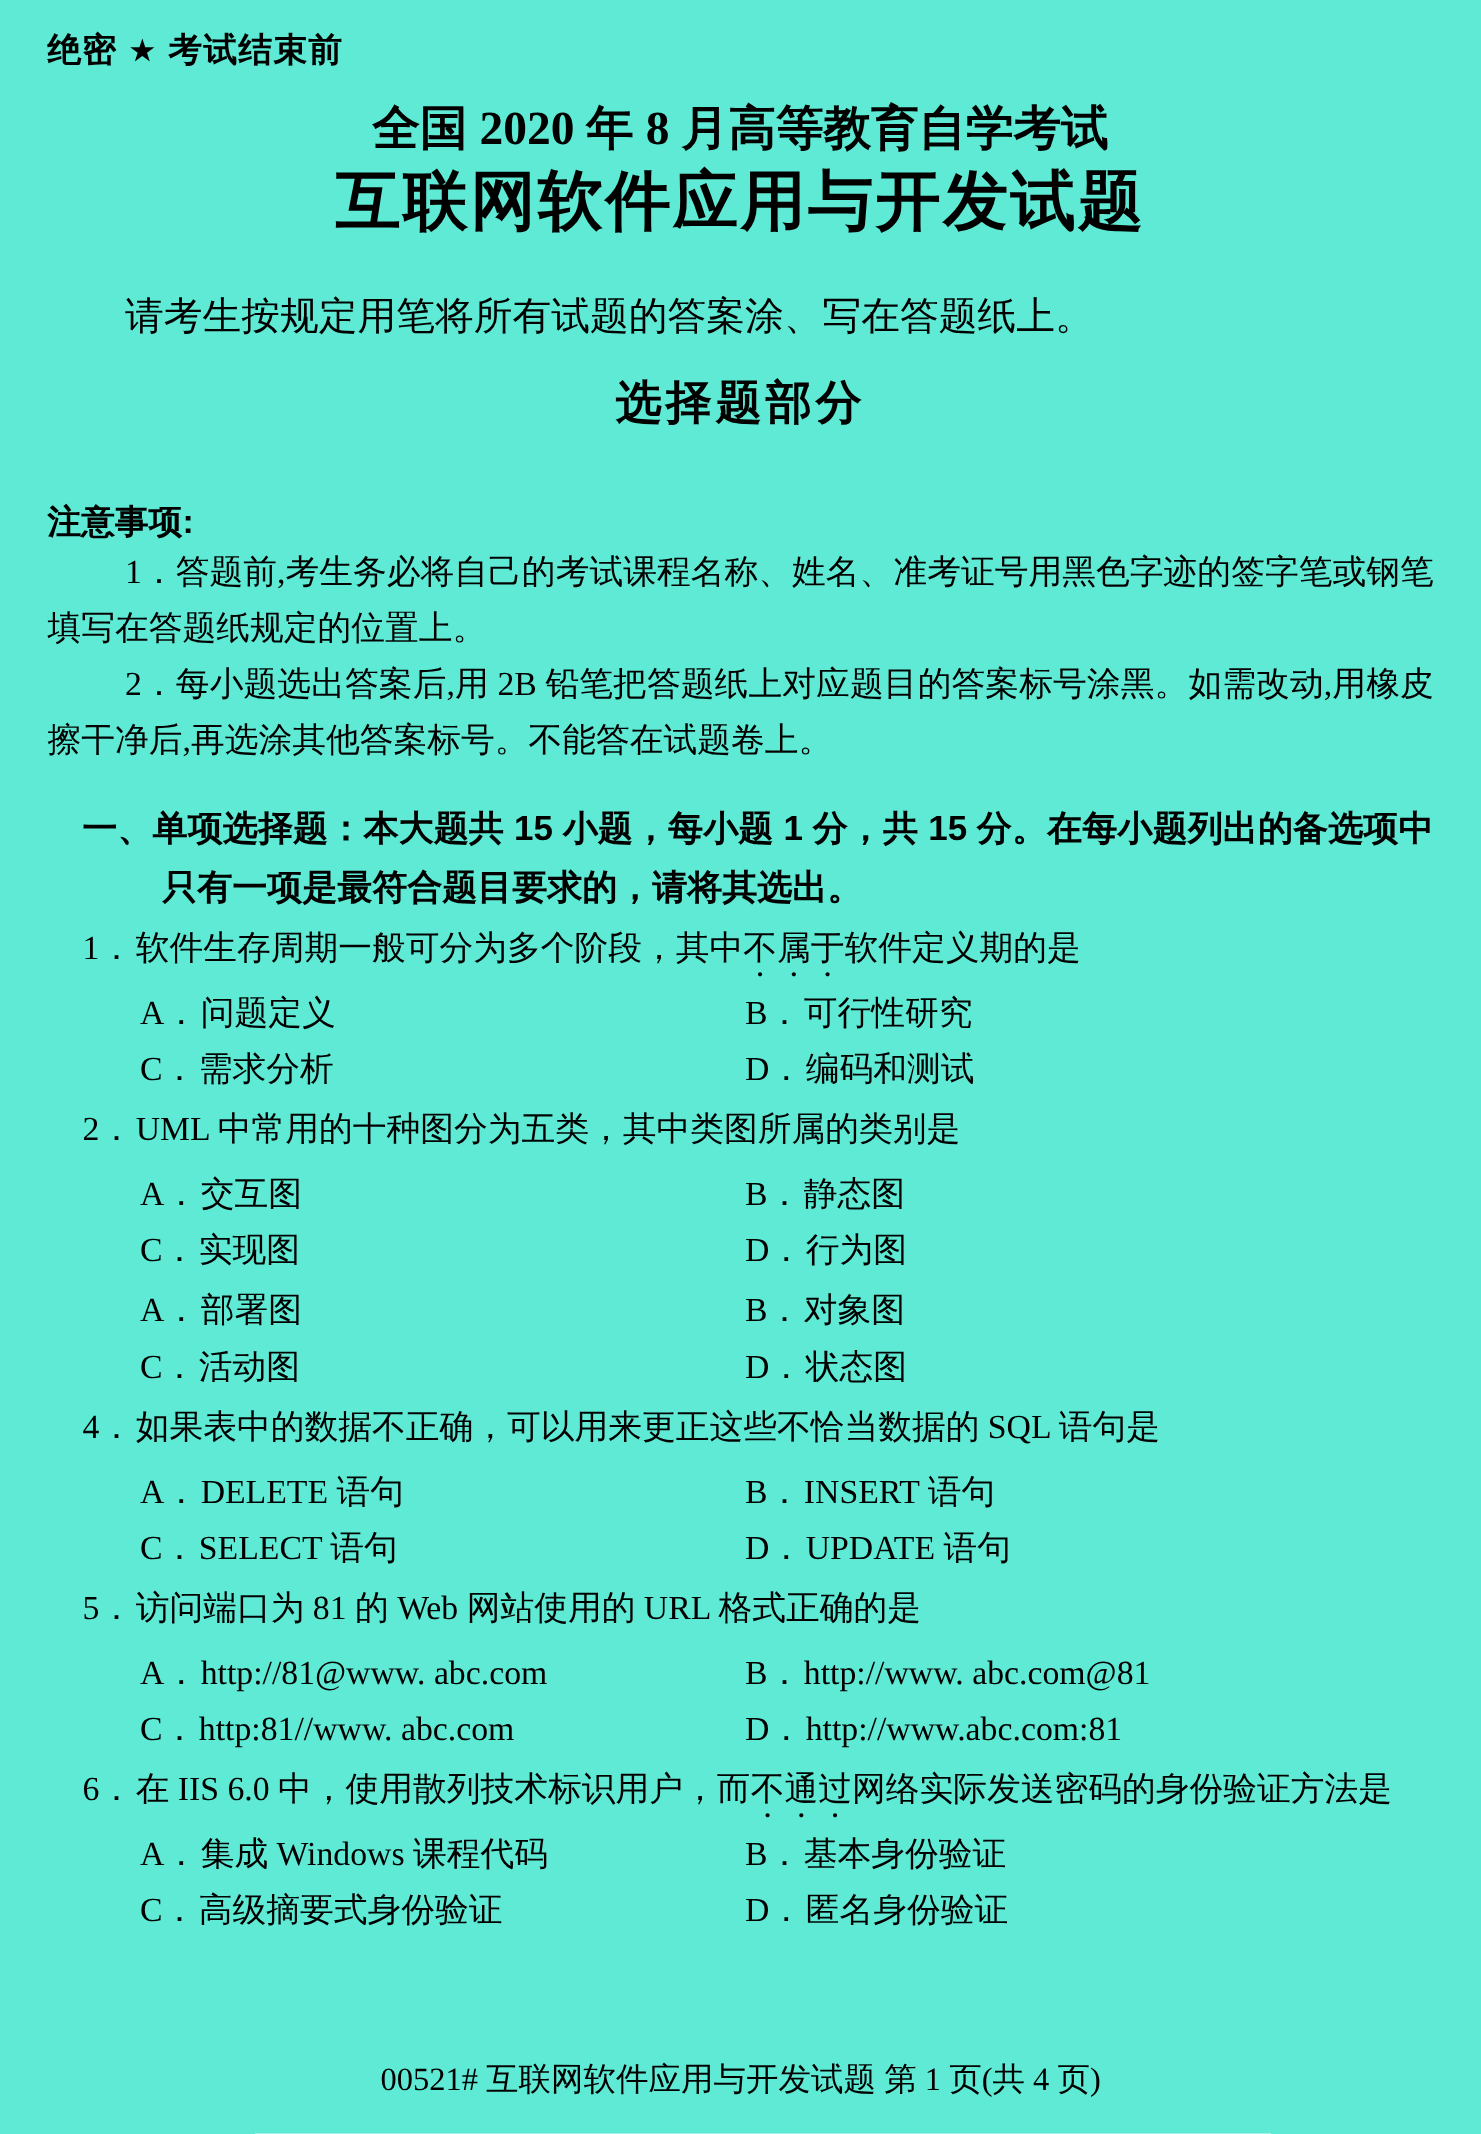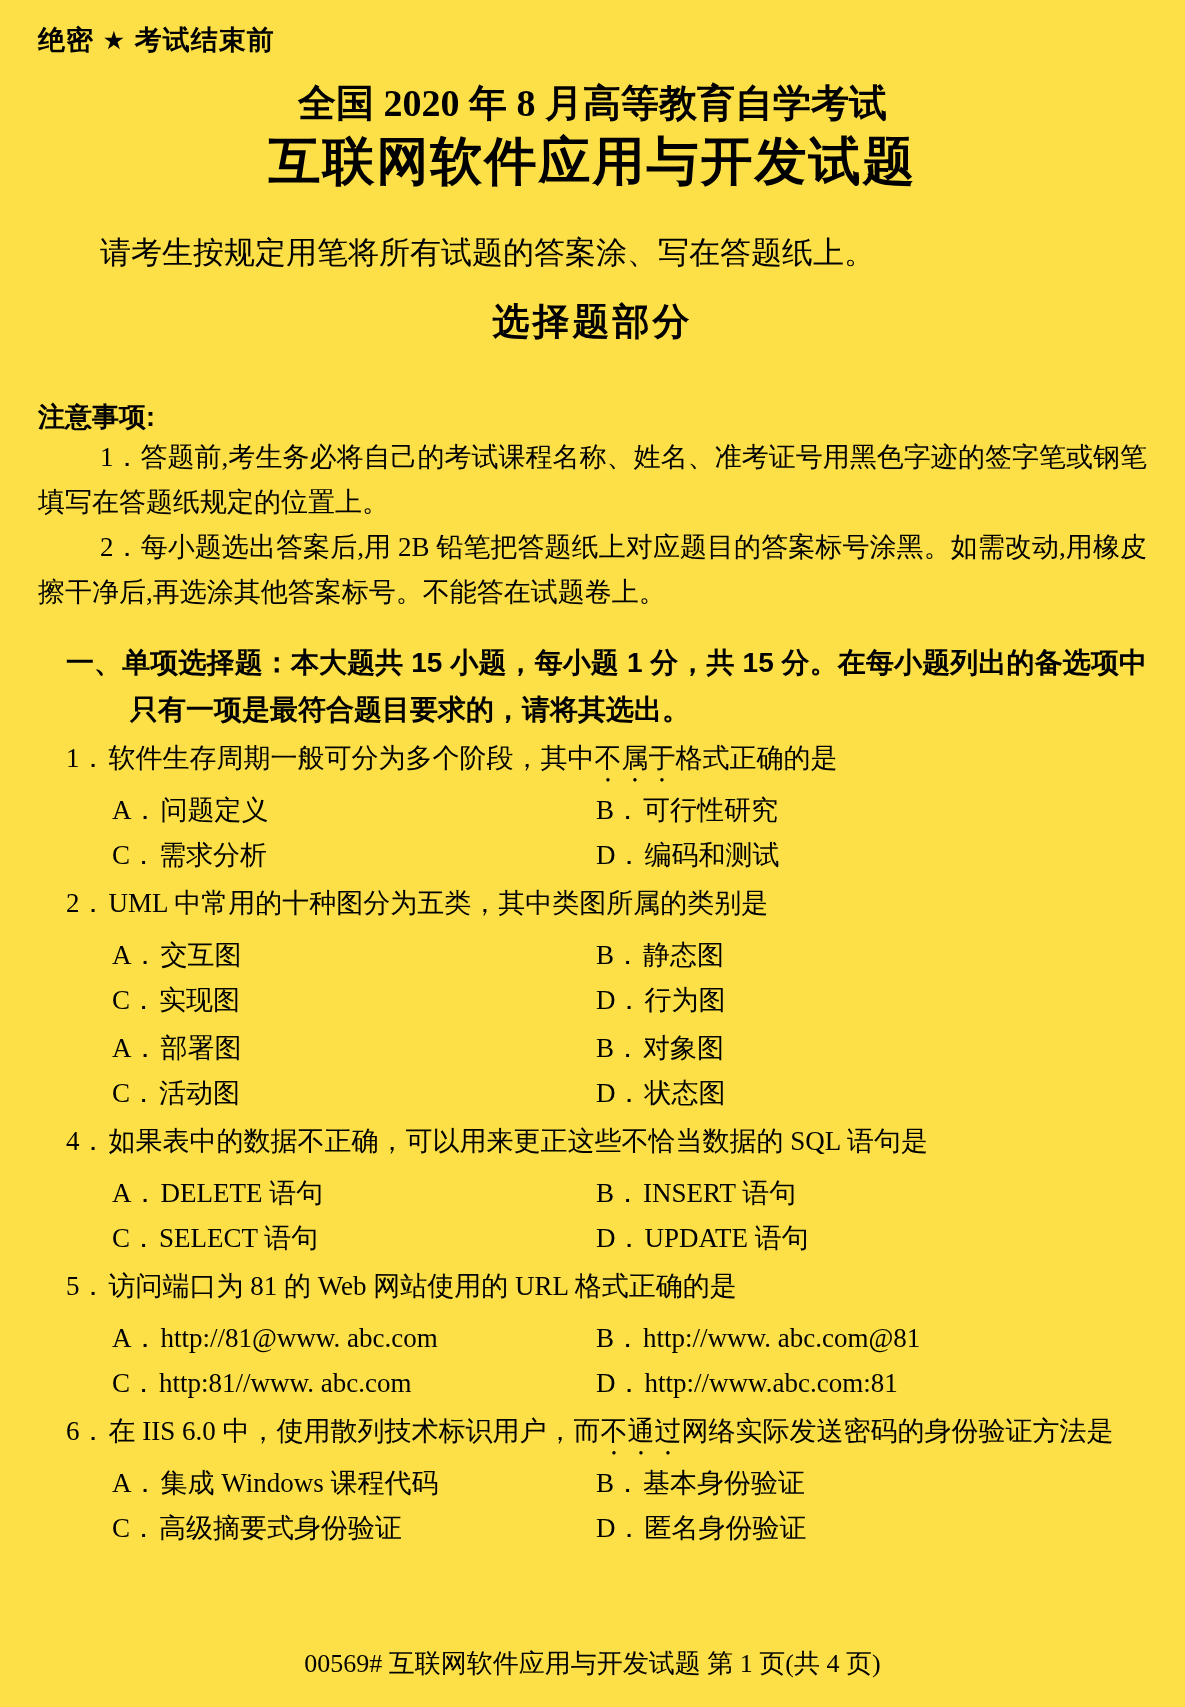--- a/index.html
+++ b/index.html
@@ -1,21 +1,21 @@
 <!DOCTYPE html>
 <html><head>
 <meta charset="utf-8">
 <style>
   * { margin: 0; padding: 0; box-sizing: border-box; }
   html, body { background: #ffffff; }
   .page {
     width: 1185px; height: 1707px;
     position: relative;
     margin: 0 auto;
-    background: #fde047;
+    background: #5eead4;
     color: #000000;
     font-family: "Liberation Serif", serif;
     padding: 24px 38px 0 38px;
     overflow: hidden;
   }
   .kicker {
     font-family: "Liberation Sans", sans-serif;
     font-weight: bold;
     font-size: 27px;
     line-height: 33px;
@@ -128,21 +128,21 @@
   <h3 class="section-title">选择题部分</h3>
 
   <p class="notices-heading">注意事项:</p>
 
   <p class="notice">1．答题前,考生务必将自己的考试课程名称、姓名、准考证号用黑色字迹的签字笔或钢笔填写在答题纸规定的位置上。</p>
   <p class="notice">2．每小题选出答案后,用 2B 铅笔把答题纸上对应题目的答案标号涂黑。如需改动,用橡皮擦干净后,再选涂其他答案标号。不能答在试题卷上。</p>
 
   <p class="mcq-heading">一、单项选择题：本大题共 15 小题，每小题 1 分，共 15 分。在每小题列出的备选项中只有一项是最符合题目要求的，请将其选出。</p>
 
   <section class="question">
-    <p class="stem"><span class="qnum">1．</span><span>软件生存周期一般可分为多个阶段，其中</span><span class="emph">不属于</span><span>格式正确的是</span></p>
+    <p class="stem"><span class="qnum">1．</span><span>软件生存周期一般可分为多个阶段，其中</span><span class="emph">不属于</span><span>软件定义期的是</span></p>
     <div class="opts">
       <p class="opt"><span class="opt-label">A．</span><span>问题定义</span></p>
       <p class="opt"><span class="opt-label">B．</span><span>可行性研究</span></p>
       <p class="opt"><span class="opt-label">C．</span><span>需求分析</span></p>
       <p class="opt"><span class="opt-label">D．</span><span>编码和测试</span></p>
     </div>
   </section>
 
   <section class="question">
     <p class="stem"><span class="qnum">2．</span><span>UML 中常用的十种图分为五类，其中类图所属的类别是</span><span class="emph"></span><span></span></p>
@@ -186,15 +186,15 @@
   <section class="question">
     <p class="stem"><span class="qnum">6．</span><span>在 IIS 6.0 中，使用散列技术标识用户，而</span><span class="emph">不通过</span><span>网络实际发送密码的身份验证方法是</span></p>
     <div class="opts">
       <p class="opt"><span class="opt-label">A．</span><span>集成 Windows 课程代码</span></p>
       <p class="opt"><span class="opt-label">B．</span><span>基本身份验证</span></p>
       <p class="opt"><span class="opt-label">C．</span><span>高级摘要式身份验证</span></p>
       <p class="opt"><span class="opt-label">D．</span><span>匿名身份验证</span></p>
     </div>
   </section>
 
-  <p class="page-footer">00569# 互联网软件应用与开发试题 第 1 页(共 4 页)</p>
+  <p class="page-footer">00521# 互联网软件应用与开发试题 第 1 页(共 4 页)</p>
 
 </div>
 
 </body></html>

